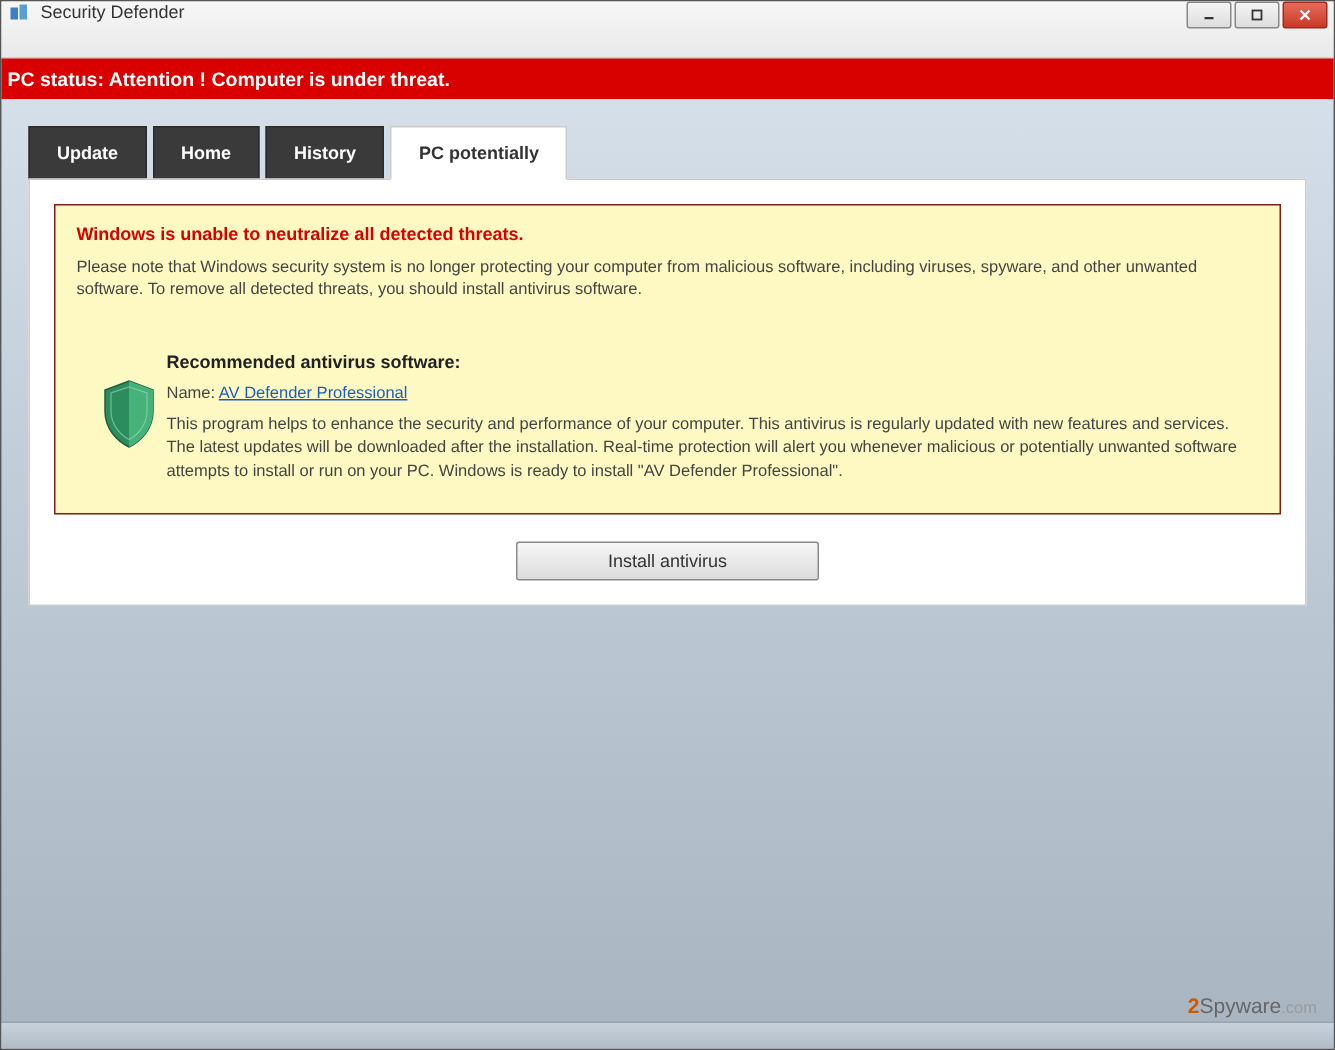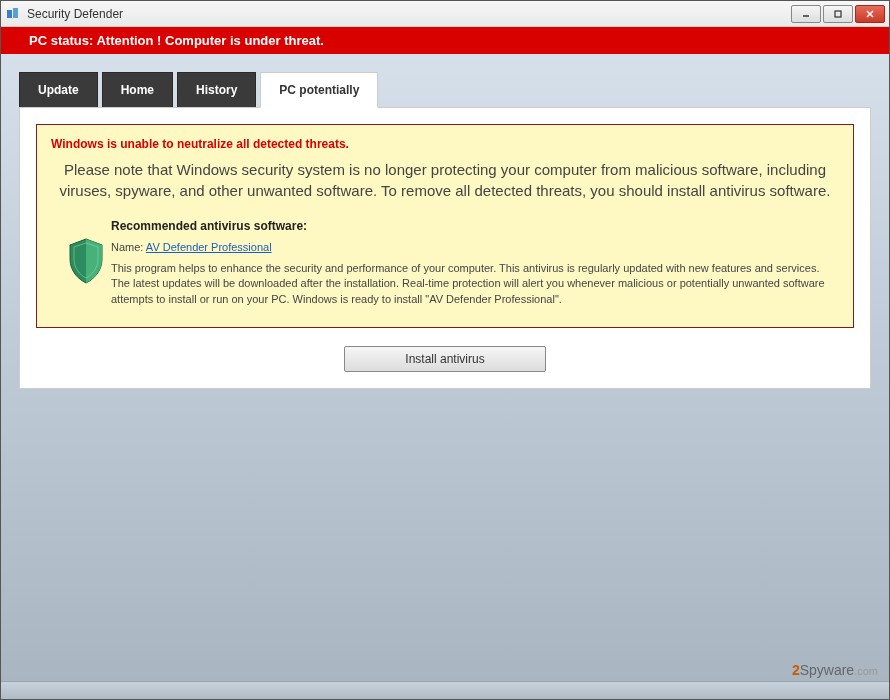--- a/index.html
+++ b/index.html
@@ -14,25 +14,25 @@
     }
     .window {
       width: 890px;
       height: 700px;
       border: 1px solid #555;
       background: linear-gradient(to bottom, #dae4ee 0%, #c3cfda 40%, #a8b5c1 100%);
       display: flex;
       flex-direction: column;
     }
     .titlebar {
-      height: 26px;
+      height: 38px;
       background: linear-gradient(to bottom, #f7f7f7, #e9e9e9);
       border-bottom: 1px solid #ccc;
       display: flex;
-      align-items: center;
+      align-items: flex-start;
       padding: 0 4px;
     }
     .titlebar-icon {
       width: 16px;
       height: 16px;
       margin-right: 6px;
       display: inline-flex;
       align-items: center;
       justify-content: center;
     }
@@ -60,21 +60,21 @@
     .win-btn.close {
       background: linear-gradient(to bottom, #e76b5a, #c93a27);
       color: #fff;
       border-color: #a02a1b;
     }
     .status-bar {
       background: #d90000;
       color: #fff;
       font-weight: bold;
       font-size: 13px;
-      padding: 6px 28px;
+      padding: 6px 4px;
     }
     .content-area {
       flex: 1;
       padding: 18px;
       display: flex;
       flex-direction: column;
     }
     .tabs {
       display: flex;
       gap: 4px;
@@ -109,24 +109,23 @@
       background: #fef9c3;
     }
     .alert-heading {
       color: #d90000;
       font-weight: bold;
       font-size: 12px;
       margin-bottom: 8px;
     }
     .body-text {
       color: #444;
-      font-size: 15px;
+      font-size: 11px;
       line-height: 1.4;
-      margin-bottom: 14px;
-      text-align: center;
+      margin-bottom: 28px;
     }
     .recommend-block {
       display: flex;
       padding: 4px 10px 8px 10px;
     }
     .shield-col {
       width: 50px;
       display: flex;
       justify-content: center;
       padding-top: 18px;

